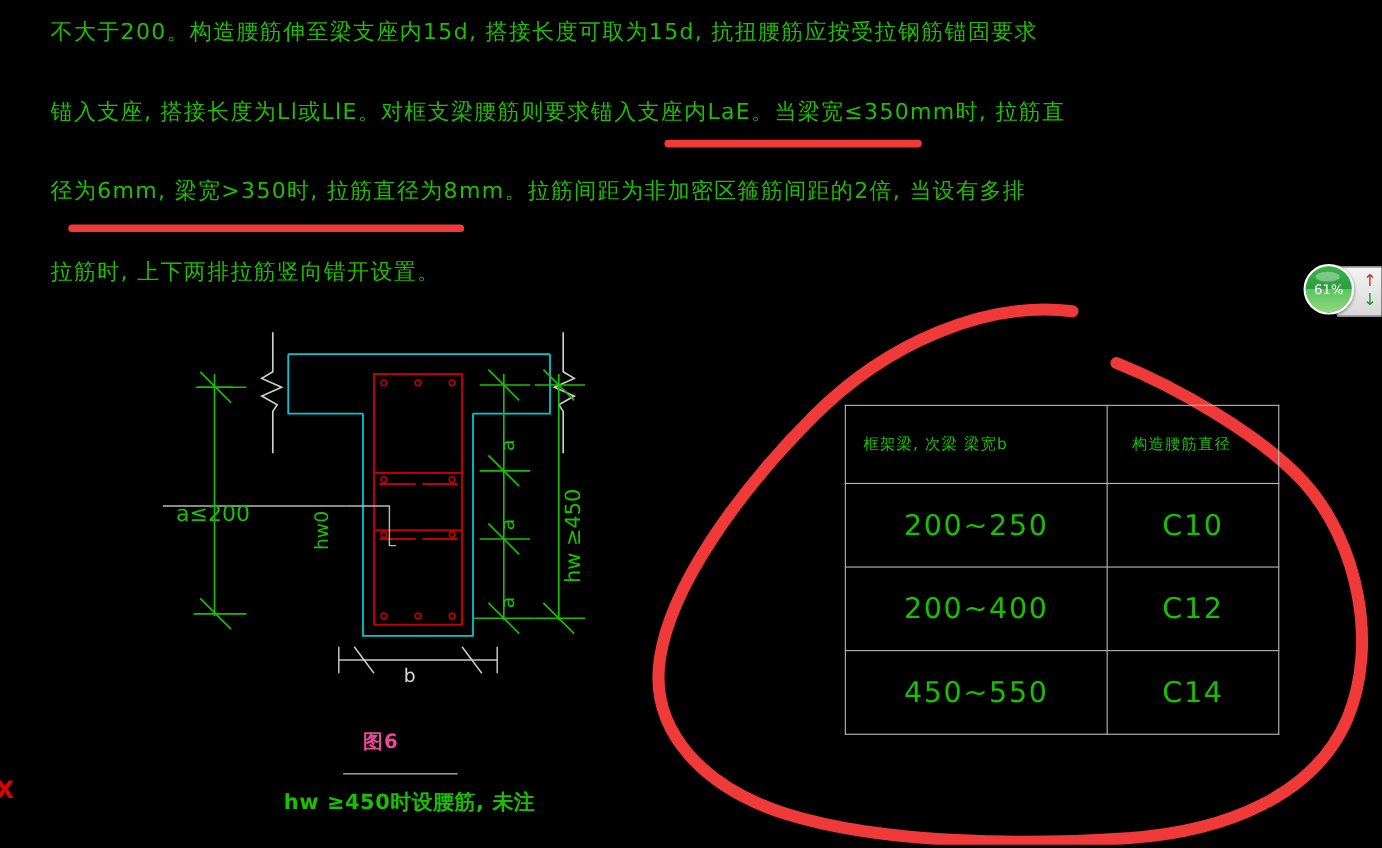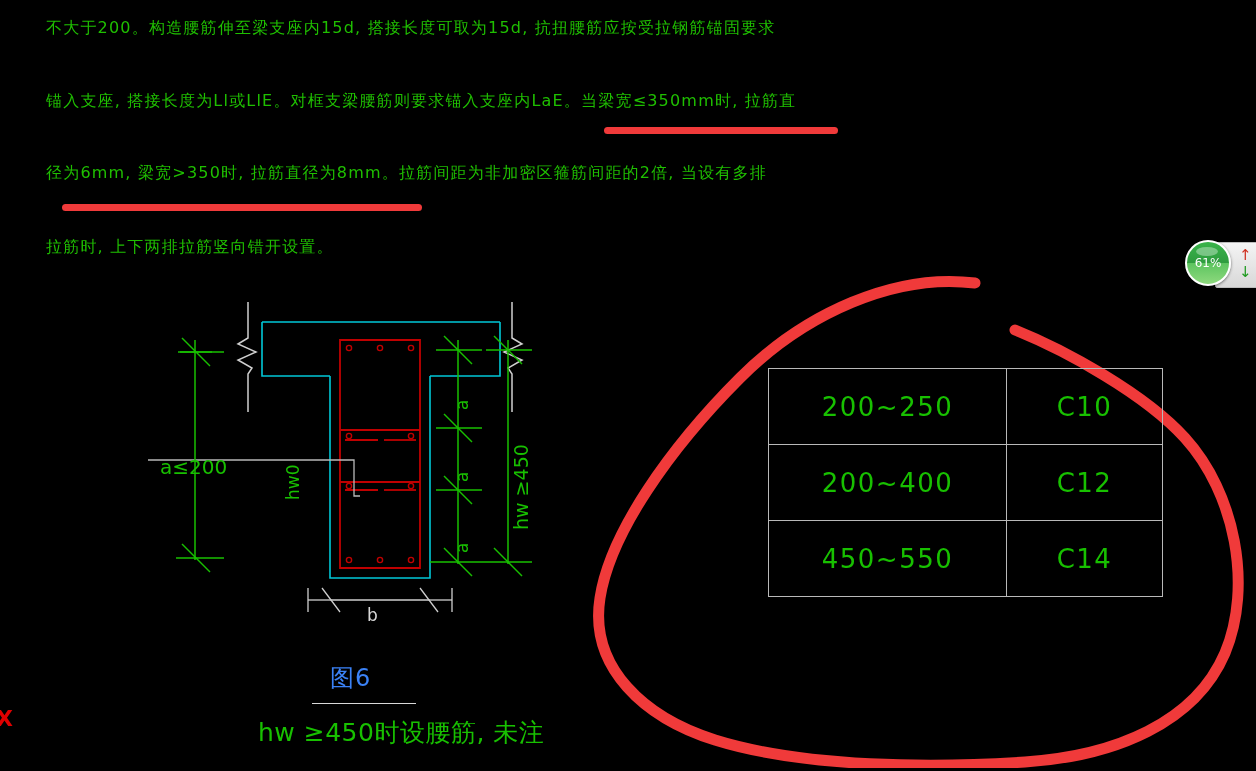--- a/index.html
+++ b/index.html
@@ -20,21 +20,21 @@
     width: 1256px;
     height: 771px;
     background: #000000;
     overflow: hidden;
   }
 
   .note-line {
     position: absolute;
     left: 46px;
     color: #1fbf00;
-    font-size: 16px;
+    font-size: 20px;
     line-height: 24px;
     white-space: pre;
     font-family: "DejaVu Sans", sans-serif;
     letter-spacing: 1.2px;
   }
 
   
   .marker {
     position: absolute;
     pointer-events: none;
@@ -165,41 +165,43 @@
     font-weight: bold;
     font-family: "DejaVu Sans", sans-serif;
     line-height: 22px;
   }
 
   
   #fig-caption {
     position: absolute;
     left: 330px;
     top: 662px;
-    color: #3b82f6;
-    font-size: 24px;
+    color: #ec4899;
+    font-size: 18px;
     letter-spacing: 1px;
     font-family: "DejaVu Sans", sans-serif;
+    font-weight: bold;
   }
   #fig-caption-rule {
     position: absolute;
     left: 312px;
     top: 703px;
     width: 104px;
     height: 1px;
     background: #d8d8d8;
   }
   #fig-subcaption {
     position: absolute;
     left: 258px;
     top: 716px;
     color: #18c000;
-    font-size: 25px;
+    font-size: 19px;
     letter-spacing: 0.5px;
     font-family: "DejaVu Sans", sans-serif;
+    font-weight: bold;
   }
 
   
   .dlabel {
     position: absolute;
     color: #18c000;
     font-family: "DejaVu Sans", sans-serif;
     white-space: pre;
   }
   .rot90 { transform: rotate(-90deg); transform-origin: left top; }
@@ -328,20 +330,24 @@
   <div id="fig-caption-rule"></div>
   <div id="fig-subcaption"><span>hw </span><span>≥450时设腰筋, 未注</span></div>
 
   <table id="spec-table">
     <colgroup>
         <col class="c1">
         <col class="c2">
       </colgroup>
     <tbody>
       <tr>
+        <td class="hdr">框架梁, 次梁 梁宽b</td>
+        <td class="hdr hdr2">构造腰筋直径</td>
+      </tr>
+      <tr>
         <td class="body">200~250</td>
         <td class="body">C10</td>
       </tr>
       <tr>
         <td class="body">200~400</td>
         <td class="body">C12</td>
       </tr>
       <tr>
         <td class="body">450~550</td>
         <td class="body">C14</td>

